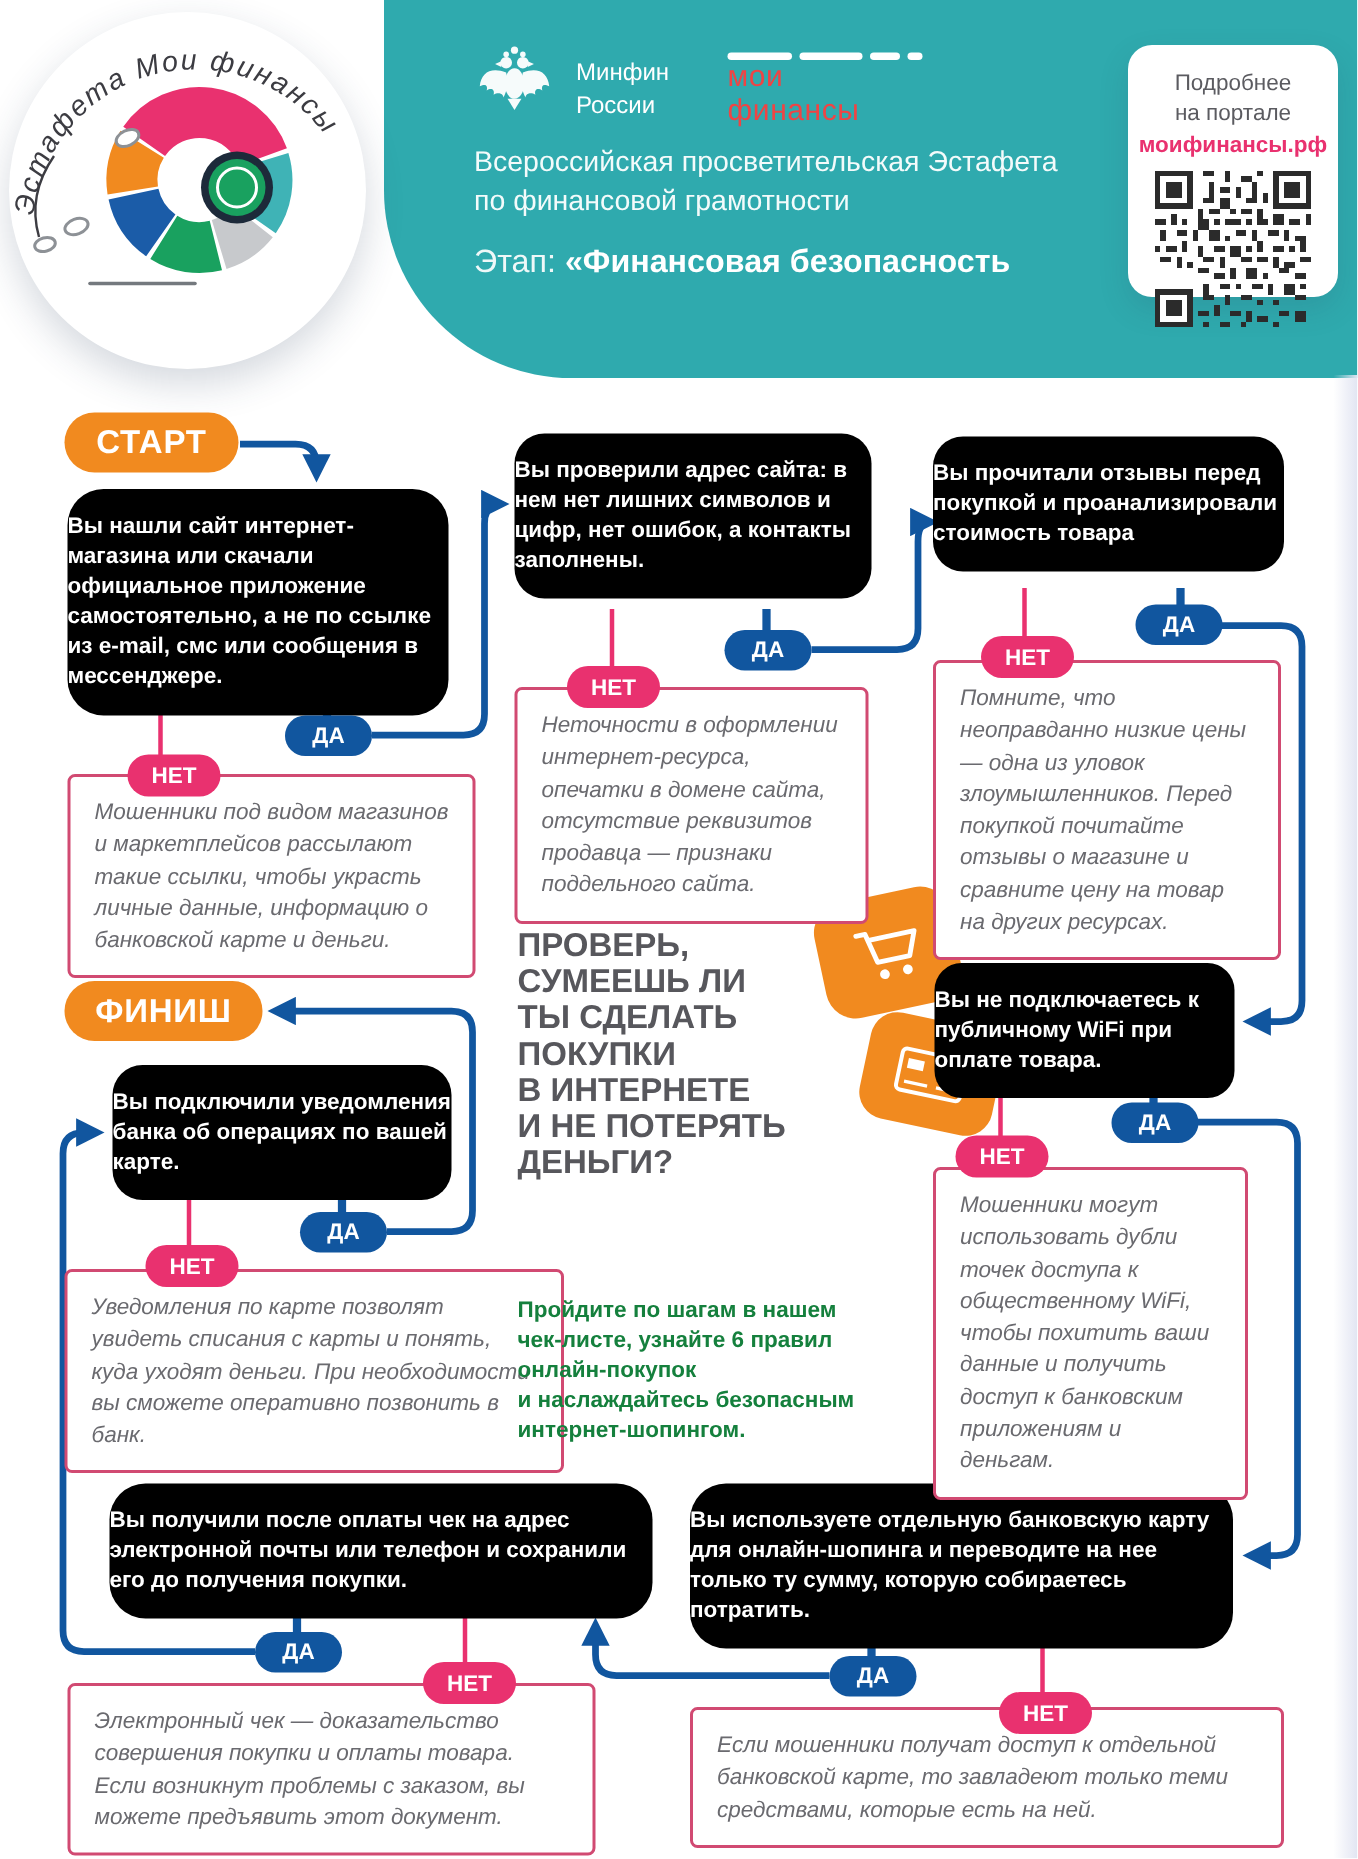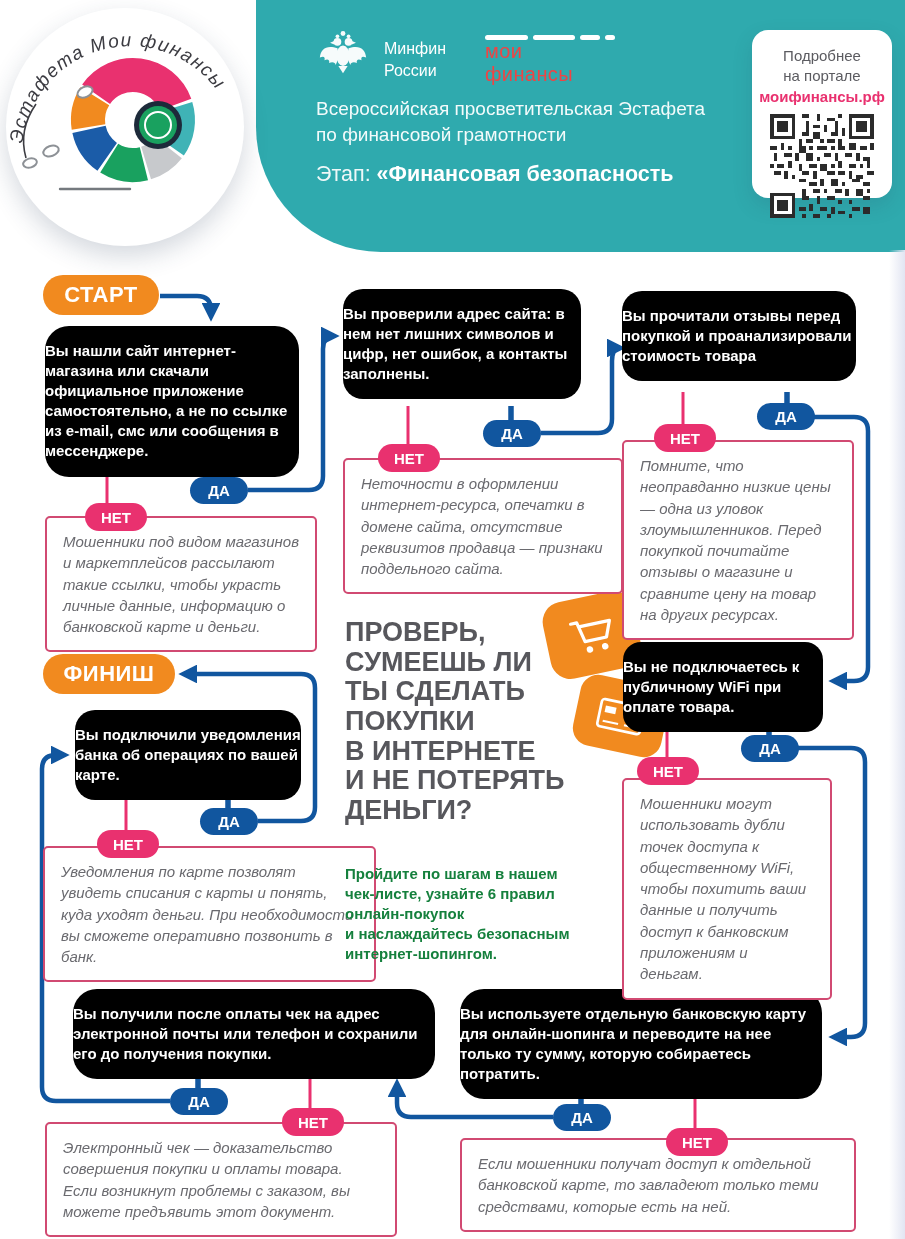--- a/index.html
+++ b/index.html
@@ -35,21 +35,21 @@
   .start{left:43px;top:275px;width:116px;height:40px;background:#f18a1f;border-radius:20px;font-size:22px;letter-spacing:.5px;}
   .finish{left:43px;top:654px;width:132px;height:40px;background:#f18a1f;border-radius:20px;font-size:22px;letter-spacing:.5px;}
   .yes{background:#11569f;width:58px;height:27px;border-radius:15px;font-size:15px;}
   .no{background:#e9316f;width:62px;height:28px;border-radius:15px;font-size:15px;}
   .step{position:absolute;background:#000000;color:#fff;font-weight:bold;font-size:15px;
         line-height:1.34;border-radius:20px;padding:15px 0;box-sizing:border-box;z-index:2;}
   .warn{position:absolute;background:#fff;border:2px solid #d14a72;border-radius:5px;
         color:#6a6a6f;font-style:italic;font-size:15px;line-height:1.42;
         padding:13px 16px;box-sizing:border-box;z-index:2;}
   .center-title{position:absolute;left:345px;top:618px;width:312px;color:#57575c;
-                font-weight:bold;font-size:27px;line-height:1.1;z-index:2;}
+                font-weight:bold;font-size:22px;line-height:1.1;z-index:2;}
   .center-sub{position:absolute;left:345px;top:864px;width:320px;color:#15803d;
               font-weight:bold;font-size:15px;line-height:1.33;z-index:2;}
   .oicon{position:absolute;background:#f18a1f;z-index:1;display:flex;align-items:center;justify-content:center;}
   .cart-ic{left:546px;top:596px;width:92px;height:78px;border-radius:20px;transform:rotate(-12deg);}
   .card-ic{left:576px;top:680px;width:90px;height:72px;border-radius:18px;transform:rotate(12deg);}
   svg.connect{position:absolute;left:0;top:0;z-index:0;}
 </style>
 </head>
 <body>
 
@@ -300,21 +300,21 @@
 
   <div class="pillbtn no" style="left:85px;top:503px;">НЕТ</div>
   <div class="pillbtn no" style="left:378px;top:444px;">НЕТ</div>
   <div class="pillbtn no" style="left:654px;top:424px;">НЕТ</div>
   <div class="pillbtn no" style="left:637px;top:757px;">НЕТ</div>
   <div class="pillbtn no" style="left:97px;top:830px;">НЕТ</div>
   <div class="pillbtn no" style="left:282px;top:1108px;">НЕТ</div>
   <div class="pillbtn no" style="left:666px;top:1128px;">НЕТ</div>
 
   <div class="warn" style="left:45px;top:516px;width:272px;">Мошенники под видом магазинов и маркетплейсов рассылают такие ссылки, чтобы украсть личные данные, информацию о банковской карте и деньги.</div>
-  <div class="warn" style="left:343px;top:458px;width:280px;">Неточности в оформлении интернет-ресурса, опечатки в домене сайта, отсутствие реквизитов продавца — признаки поддельного сайта.</div>
+  <div class="warn" style="left:343px;top:458px;width:236px;">Неточности в оформлении интернет-ресурса, опечатки в домене сайта, отсутствие реквизитов продавца — признаки поддельного сайта.</div>
   <div class="warn" style="left:622px;top:440px;width:232px;">Помните, что неоправданно низкие цены — одна из уловок злоумышленников. Перед покупкой почитайте отзывы о магазине и сравните цену на товар на других ресурсах.</div>
   <div class="warn" style="left:622px;top:778px;width:210px;">Мошенники могут использовать дубли точек доступа к общественному WiFi, чтобы похитить ваши данные и получить доступ к банковским приложениям и деньгам.</div>
   <div class="warn" style="left:43px;top:846px;width:333px;">Уведомления по карте позволят увидеть списания с карты и понять, куда уходят деньги. При необходимости вы сможете оперативно позвонить в банк.</div>
   <div class="warn" style="left:45px;top:1122px;width:352px;">Электронный чек — доказательство совершения покупки и оплаты товара. Если возникнут проблемы с заказом, вы можете предъявить этот документ.</div>
   <div class="warn" style="left:460px;top:1138px;width:396px;">Если мошенники получат доступ к отдельной банковской карте, то завладеют только теми средствами, которые есть на ней.</div>
 
   <div class="center-title pre">ПРОВЕРЬ,
 СУМЕЕШЬ ЛИ
 ТЫ СДЕЛАТЬ
 ПОКУПКИ

